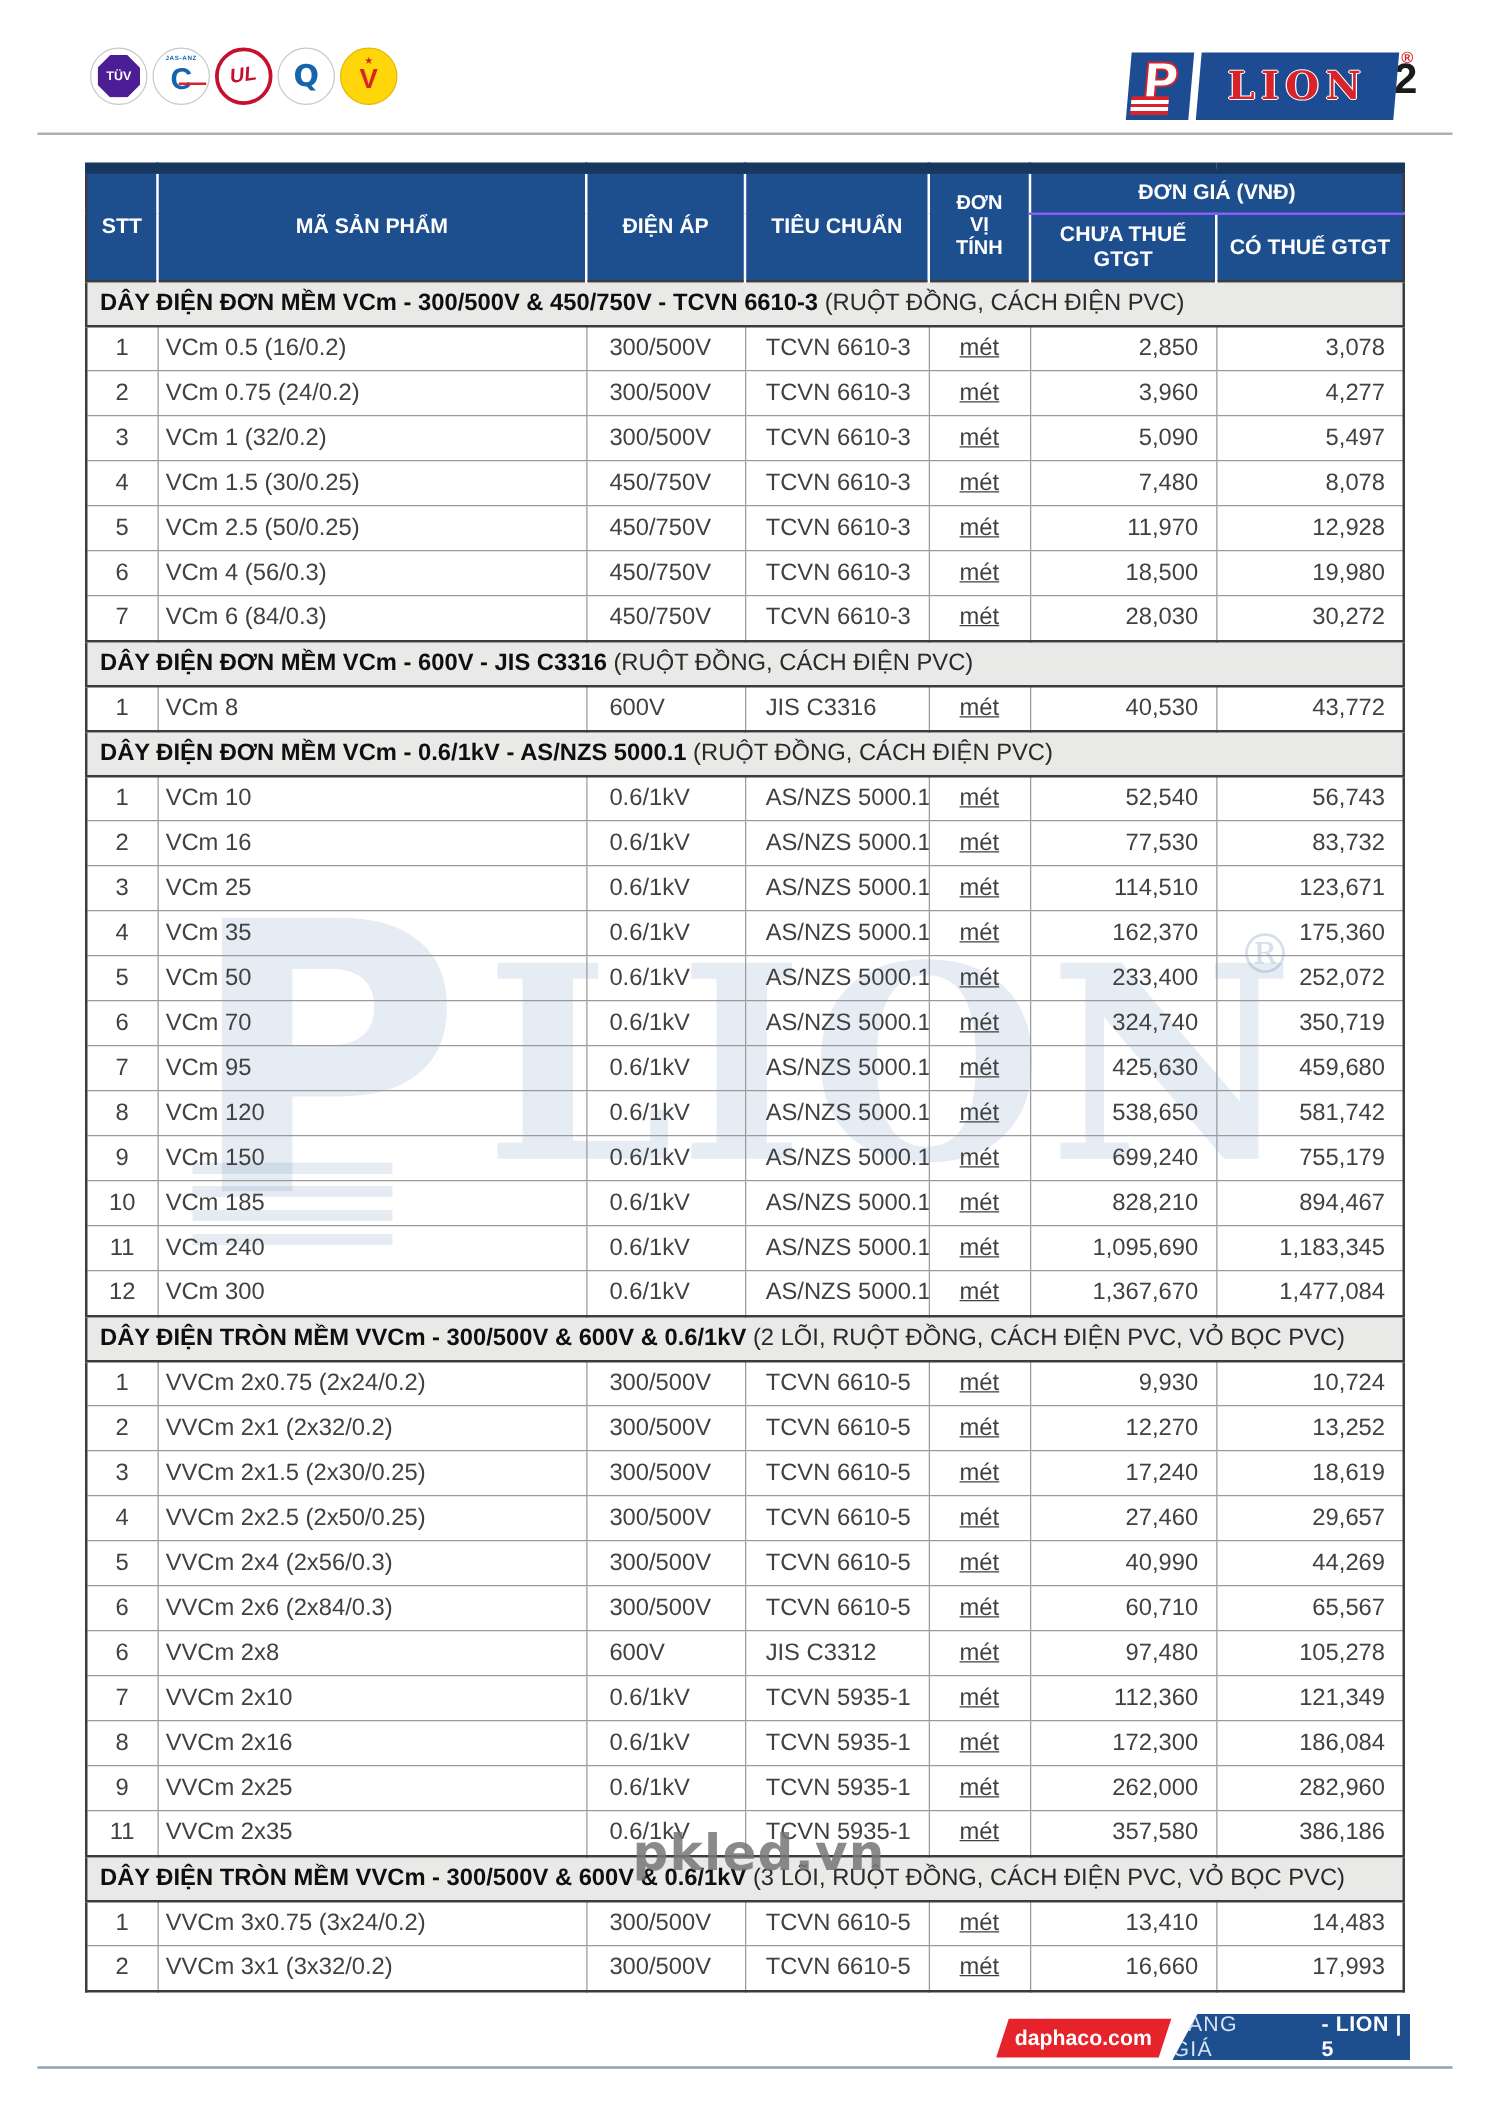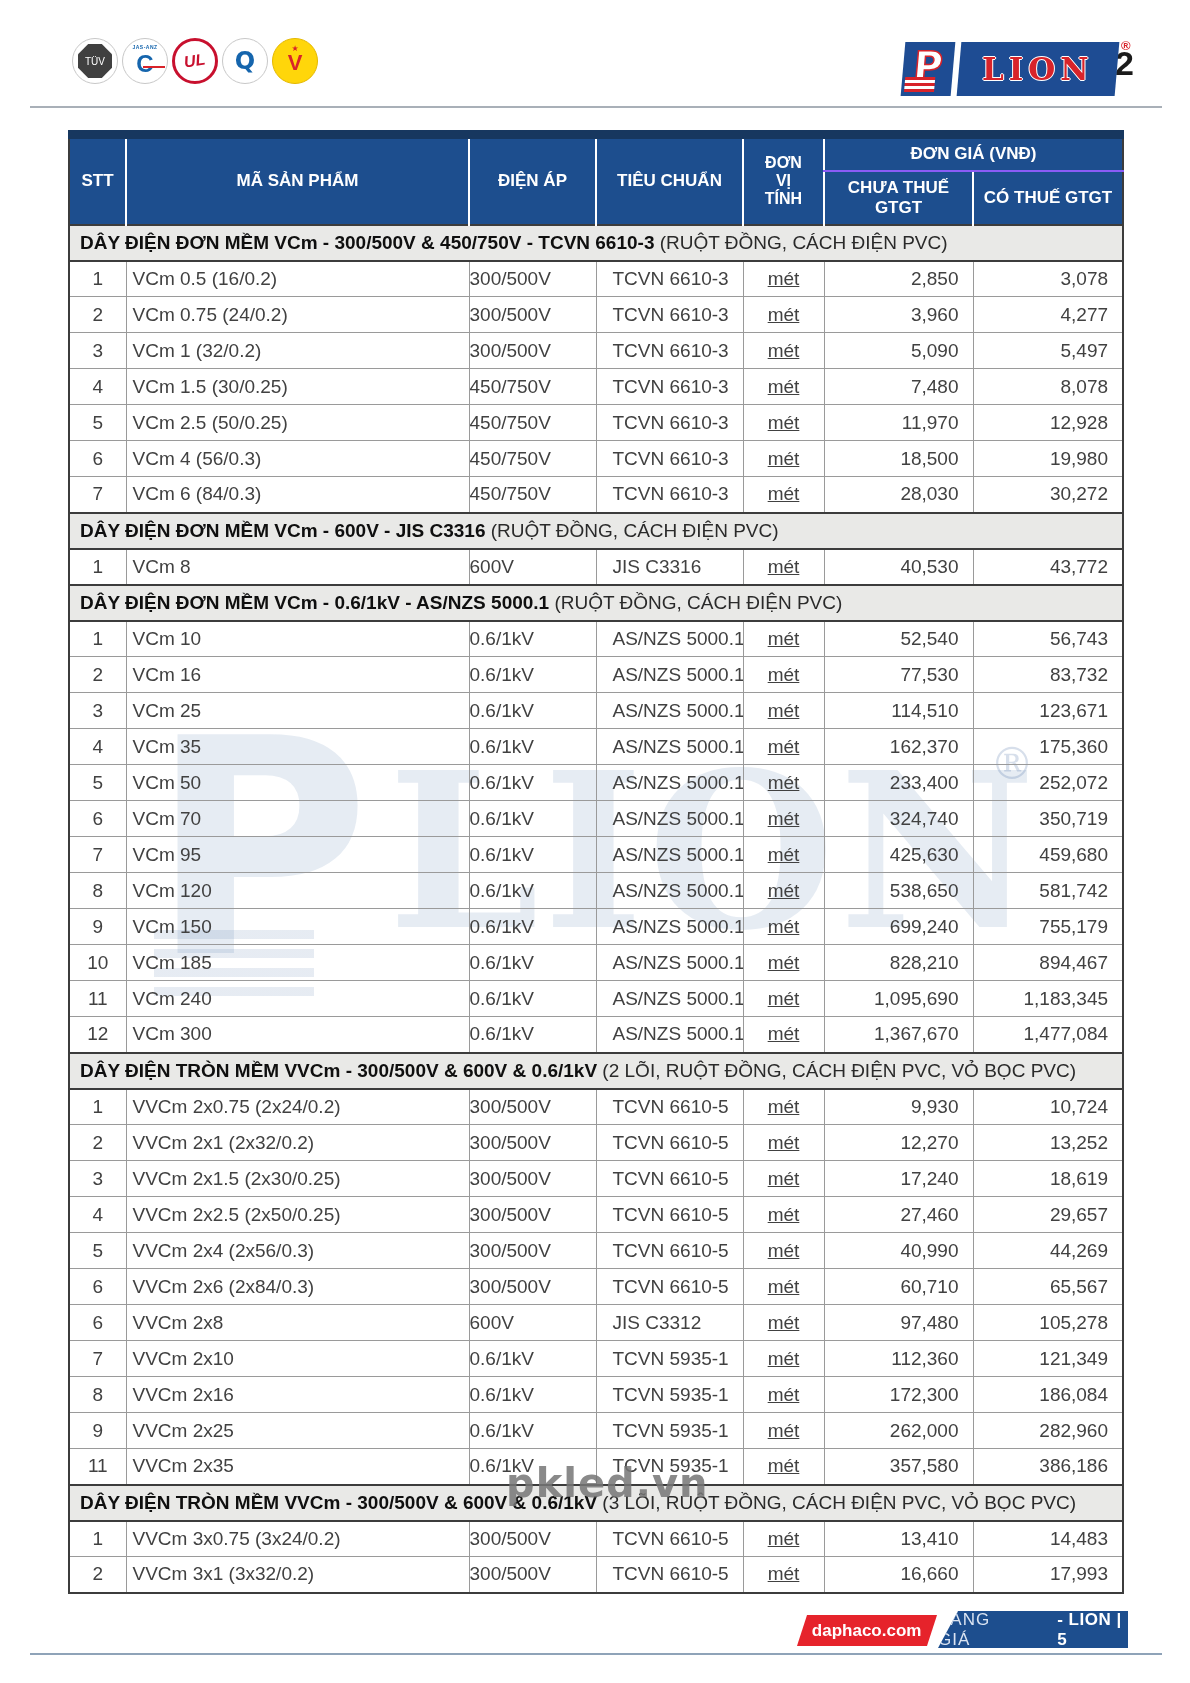--- a/index.html
+++ b/index.html
@@ -4,21 +4,21 @@
 <style>
   * { margin:0; padding:0; box-sizing:border-box; }
   html,body { background:#ffffff; }
   body { font-family:"Liberation Sans", sans-serif; }
   #page { position:relative; width:1190px; height:1683px; background:#fff; overflow:hidden; margin:0 auto; }
 
   
   .certs { position:absolute; left:72px; top:38px; display:flex; gap:4px; }
   .cert { width:46px; height:46px; border-radius:50%; border:1px solid #c8c8c8; background:#fff;
           position:relative; display:flex; align-items:center; justify-content:center; overflow:hidden; }
-  .cert .oct { width:34px; height:34px; background:#404040; color:#fff; font-size:10px; font-weight:normal;
+  .cert .oct { width:34px; height:34px; background:#4c1d95; color:#fff; font-size:10px; font-weight:bold;
                display:flex; align-items:center; justify-content:center;
                clip-path:polygon(30% 0,70% 0,100% 30%,100% 70%,70% 100%,30% 100%,0 70%,0 30%); }
   .cert .jas-cap { position:absolute; top:5px; font-size:5px; color:#1565ad; font-weight:bold; letter-spacing:.5px; }
   .cert .jas-c { color:#1565ad; font-size:24px; font-weight:800; line-height:1; margin-top:6px; }
   .cert .jas-line { position:absolute; top:27px; left:20px; width:22px; height:2px; background:#d8232a; }
   .cert.ul-ring { border:3px solid #c8102e; }
   .cert .ul-txt { color:#c8102e; font-weight:800; font-style:italic; font-size:16px; transform:rotate(-8deg); }
   .cert .q-txt { color:#1565ad; font-weight:800; font-size:24px; font-family:"DejaVu Sans",sans-serif; }
   .cert.hv { background:#ffd60a; border-color:#e4b800; }
   .cert .hv-v { color:#d8232a; font-weight:900; font-size:22px; line-height:1; margin-top:4px; }
@@ -56,21 +56,21 @@
   thead .dvt span { display:block; font-size:16px; }
 
   tbody td { height:36px; font-size:19px; color:#414141; border:1px solid #9a9a9a;
              white-space:nowrap; overflow:hidden; background:transparent; }
   tbody tr.section-row td { background:#e9e9e7; border-top:2px solid #3c3c3c; border-bottom:2px solid #3c3c3c;
                             padding-left:10px; font-size:19px; color:#0f0f0f; }
   tbody tr.section-row td b { font-weight:800; }
   tbody tr.section-row td span { font-weight:400; color:#2a2a2a; }
   td.c0 { text-align:center; }
   td.c1 { text-align:left; padding-left:6px; }
-  td.c2 { text-align:left; }
+  td.c2 { text-align:left; padding-left:18px; }
   td.c3 { text-align:left; padding-left:16px; }
   td.c4 { text-align:center;text-decoration:underline; }
   td.c5, td.c6 { text-align:right; padding-right:14px; }
 
   
   .wm { position:absolute; left:150px; top:730px; width:880px; height:295px; pointer-events:none;
         color:rgba(31,78,143,0.11); display:flex; align-items:flex-start; }
   .wm .wm-p { font-family:"DejaVu Sans",sans-serif; font-weight:900; font-size:300px; line-height:0.8; }
   .wm .wm-stripes { position:absolute; left:4px; top:200px; width:160px; height:70px;
                     background:repeating-linear-gradient(rgba(31,78,143,0.11) 0 9px, transparent 9px 19px); }

